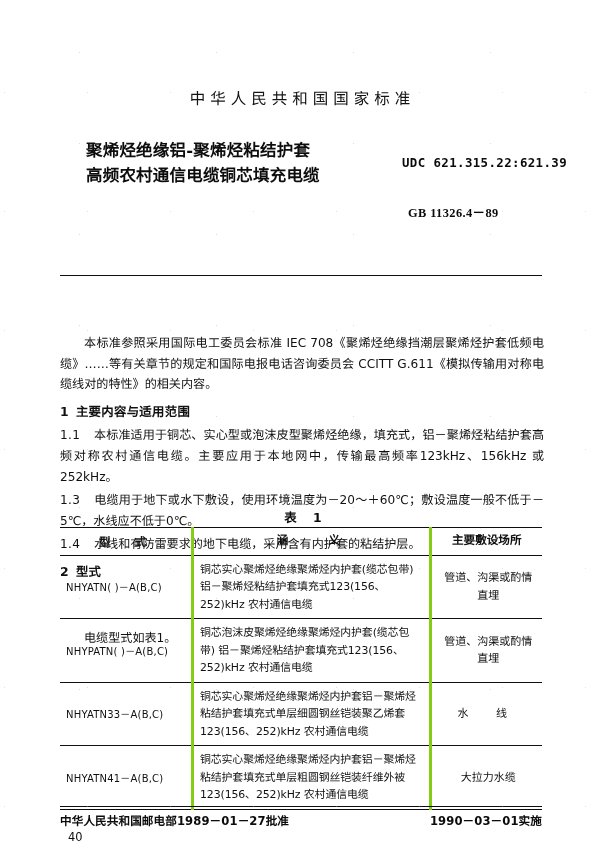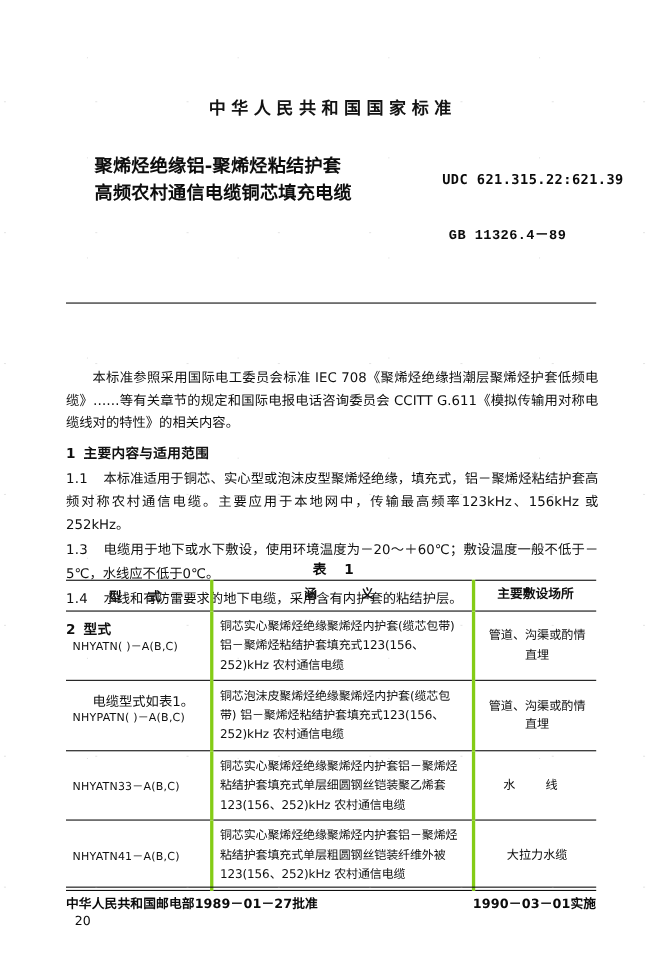--- a/index.html
+++ b/index.html
@@ -27,21 +27,21 @@
 
   
   .masthead {
     position: absolute;
     left: 0; top: 86px;
     width: 600px;
     text-align: center;
   }
   .national-standard {
     font-size: 15.5px;
-    font-weight: bold;
+    font-weight: normal;
     letter-spacing: 5.0px;
     color: #131313;
     padding-left: 5px;
     white-space: nowrap;
   }
 
   .title-zone {
     position: absolute;
     left: 0; top: 138px;
     width: 560px;
@@ -82,21 +82,21 @@
     font-family: "DejaVu Sans Mono", "Liberation Mono", monospace;
     text-align: right;
   }
   .gbno {
     position: absolute;
     left: 408px; top: 203px;
     font-size: 12.4px;
     font-weight: bold;
     letter-spacing: .4px;
     white-space: nowrap;
-    font-family: Liberation Mono, monospace;
+    font-family: Liberation Serif, serif;
   }
 
   .rule-top {
     position: absolute;
     left: 60px; top: 275px;
     width: 482px;
     height: 0;
     border-top: 1.6px solid #0e0e0e;
   }
 
@@ -316,16 +316,16 @@
         <td class="col-model">NHYATN41－A(B,C)</td>
         <td class="col-def">铜芯实心聚烯烃绝缘聚烯烃内护套铝－聚烯烃粘结护套填充式单层粗圆钢丝铠装纤维外被123(156、252)kHz 农村通信电缆</td>
         <td class="col-place">大拉力水缆</td>
       </tr>
     </tbody>
   </table>
 
   <div class="rule-bottom"></div>
   <div class="footer-left">中华人民共和国邮电部1989－01－27批准</div>
   <div class="footer-right">1990－03－01实施</div>
-  <div class="page-no">20</div>
+  <div class="page-no">40</div>
 
   <div class="speckle"></div>
 </div>
 
 </body></html>

